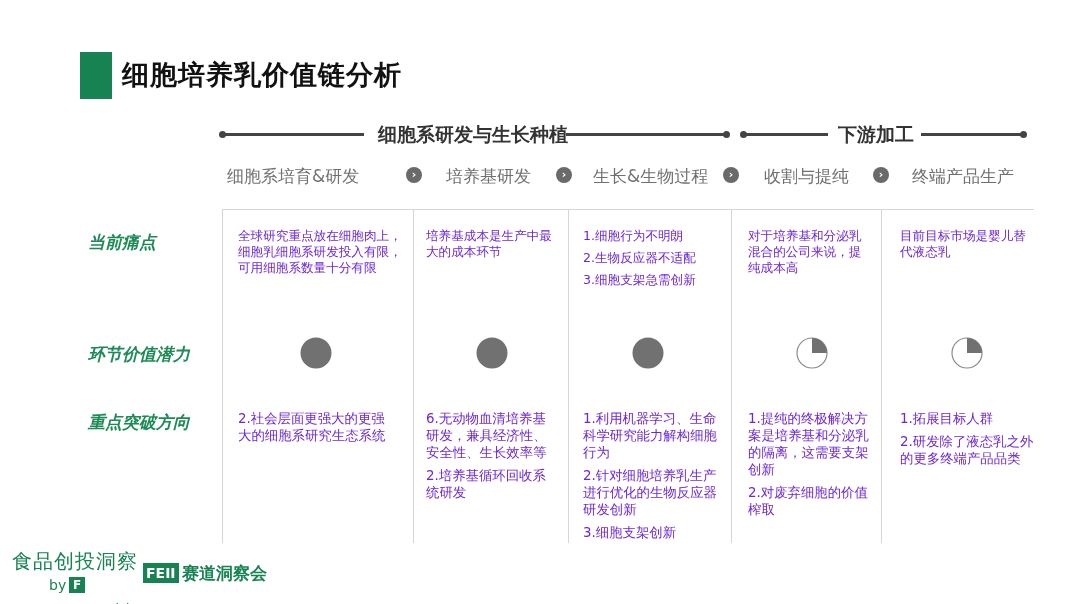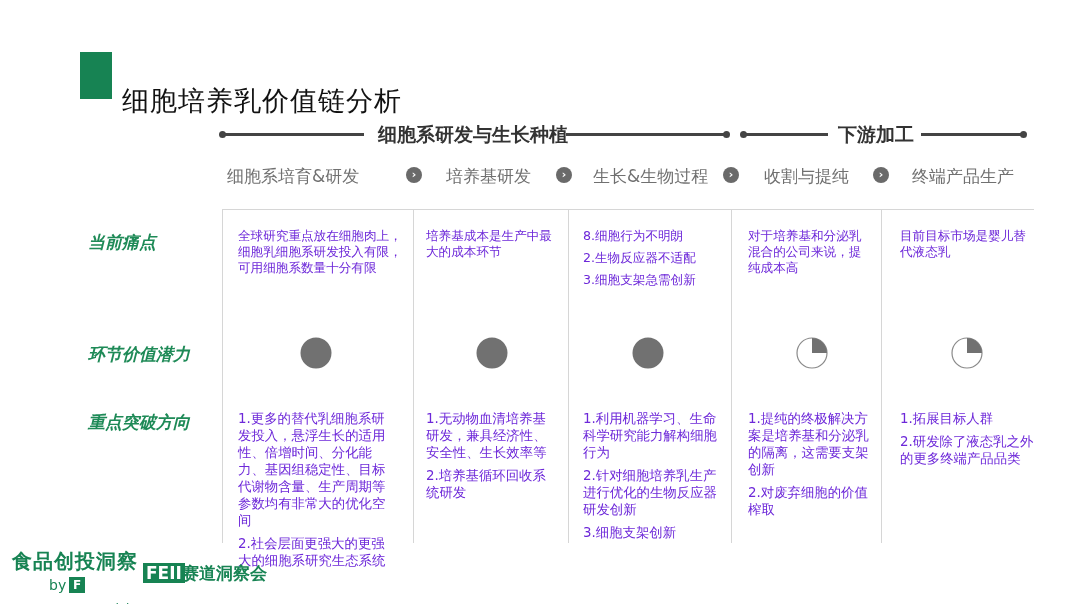--- a/index.html
+++ b/index.html
@@ -1,44 +1,44 @@
 <!DOCTYPE html>
 <html><head>
 <meta charset="utf-8">
 <style>
   * { box-sizing: border-box; margin: 0; padding: 0; }
   html, body { width: 1080px; height: 604px; background: #ffffff; overflow: hidden; }
   body { position: relative; font-family: "DejaVu Sans", "Liberation Sans", sans-serif; color: #222; }
 
   .title-bar { position: absolute; left: 80px; top: 52px; width: 32px; height: 47px; background: #178353; }
-  .title { position: absolute; left: 122px; top: 56px; font-size: 27px; font-weight: normal; color: #111; letter-spacing: 1px; line-height: 38px; margin-top: 26px; }
+  .title { position: absolute; left: 122px; top: 56px; font-size: 27px; font-weight: bold; color: #111; letter-spacing: 1px; line-height: 38px; }
 
   .stage-line { position: absolute; height: 3px; background: #444; top: 133px; }
   .dot { position: absolute; width: 7px; height: 7px; border-radius: 50%; background: #444; top: 131px; }
   .stage-label { position: absolute; top: 120px; font-size: 19px; font-weight: bold; color: #333; line-height: 28px; white-space: nowrap; }
 
   .step { position: absolute; top: 163px; font-size: 17px; font-weight: normal; color: #707070; line-height: 26px; white-space: nowrap; }
   .arrow { position: absolute; top: 167px; width: 16px; height: 16px; border-radius: 50%; background: #6a6a6a; color: #fff; font-size: 11px; font-weight: bold; line-height: 16px; text-align: center; }
 
   .row-label { position: absolute; left: 88px; font-size: 17px; font-weight: bold; color: #1e8a57; line-height: 24px; white-space: nowrap; font-style: italic; }
 
   .grid-top { position: absolute; left: 222px; top: 209px; width: 812px; height: 1px; background: #d6d6d6; }
   .vline { position: absolute; top: 209px; width: 1px; height: 334px; background: #d6d6d6; }
 
   .cell { position: absolute; font-size: 12.6px; line-height: 16px; color: #6d28d9; }
   .cell p { margin-bottom: 6px; }
   .cell p.tight { margin-bottom: 0; }
 
   .pie { position: absolute; top: 337px; width: 32px; height: 32px; }
 
-  .logo-cn { position: absolute; left: 12px; top: 548px; font-size: 20px; font-weight: bold; color: #178353; letter-spacing: 1px; line-height: 26px; }
+  .logo-cn { position: absolute; left: 12px; top: 548px; font-size: 20px; font-weight: normal; color: #178353; letter-spacing: 1px; line-height: 26px; }
   .logo-by { position: absolute; left: 49px; top: 576px; font-size: 14px; color: #178353; line-height: 18px; }
   .logo-f { position: absolute; left: 69px; top: 577px; width: 16px; height: 16px; background: #178353; color: #fff; font-size: 12px; font-weight: bold; text-align: center; line-height: 16px; }
   .logo-fp { position: absolute; left: 90px; top: 576px; font-size: 12px; color: #178353; line-height: 18px; margin-top: 24px; }
-  .logo-feii { position: absolute; left: 143px; top: 563px; background: #178353; color: #fff; font-size: 17px; font-weight: bold; padding: 0 3px; line-height: 20px; }
+  .logo-feii { position: absolute; left: 143px; top: 563px; background: #178353; color: #fff; font-size: 14px; font-weight: bold; padding: 0 3px; line-height: 20px; }
   .logo-sd { position: absolute; left: 182px; top: 561px; font-size: 17px; font-weight: bold; color: #178353; line-height: 24px; }
 </style>
 </head>
 <body>
 
 <div class="title-bar"></div>
 <div class="title">细胞培养乳价值链分析</div>
 
 <div class="dot" style="left:219px"></div>
 <div class="stage-line" style="left:222px; width:142px"></div>
@@ -73,21 +73,21 @@
 <div class="vline" style="left:731px"></div>
 <div class="vline" style="left:881px"></div>
 
 <div class="cell" style="left:238px; top:228px; width:170px">
   <p class="tight">全球研究重点放在细胞肉上，细胞乳细胞系研发投入有限，可用细胞系数量十分有限</p>
 </div>
 <div class="cell" style="left:426px; top:228px; width:136px">
   <p class="tight">培养基成本是生产中最大的成本环节</p>
 </div>
 <div class="cell" style="left:583px; top:228px; width:140px">
-  <p>8.细胞行为不明朗</p>
+  <p>1.细胞行为不明朗</p>
   <p>2.生物反应器不适配</p>
   <p>3.细胞支架急需创新</p>
 </div>
 <div class="cell" style="left:748px; top:228px; width:124px">
   <p class="tight">对于培养基和分泌乳混合的公司来说，提纯成本高</p>
 </div>
 <div class="cell" style="left:900px; top:228px; width:128px">
   <p class="tight">目前目标市场是婴儿替代液态乳</p>
 </div>
 
@@ -103,25 +103,24 @@
 <svg class="pie" style="left:796px" viewBox="0 0 32 32">
   <circle cx="16" cy="16" r="15" fill="#fff" stroke="#8a8a8a" stroke-width="1.2"></circle>
   <path d="M16 16 L16 1 A15 15 0 0 1 31 16 Z" fill="#717171"></path>
 </svg>
 <svg class="pie" style="left:951px" viewBox="0 0 32 32">
   <circle cx="16" cy="16" r="15" fill="#fff" stroke="#8a8a8a" stroke-width="1.2"></circle>
   <path d="M16 16 L16 1 A15 15 0 0 1 31 16 Z" fill="#717171"></path>
 </svg>
 
 <div class="cell" style="left:238px; top:410px; width:160px; font-size:13.4px; line-height:17px">
-  <p>1.更多的替代乳细胞系研发投入，悬浮生长的适用性、倍增时间、分化能力、基因组稳定性、目标代谢物含量、生产周期等参数均有非常大的优化空间</p>
   <p class="tight">2.社会层面更强大的更强大的细胞系研究生态系统</p>
 </div>
 <div class="cell" style="left:426px; top:410px; width:128px; font-size:13.4px; line-height:17px">
-  <p>1.无动物血清培养基研发，兼具经济性、安全性、生长效率等</p>
+  <p>6.无动物血清培养基研发，兼具经济性、安全性、生长效率等</p>
   <p>2.培养基循环回收系统研发</p>
 </div>
 <div class="cell" style="left:583px; top:410px; width:136px; font-size:13.4px; line-height:17px">
   <p>1.利用机器学习、生命科学研究能力解构细胞行为</p>
   <p>2.针对细胞培养乳生产进行优化的生物反应器研发创新</p>
   <p>3.细胞支架创新</p>
 </div>
 <div class="cell" style="left:748px; top:410px; width:124px; font-size:13.4px; line-height:17px">
   <p>1.提纯的终极解决方案是培养基和分泌乳的隔离，这需要支架创新</p>
   <p>2.对废弃细胞的价值榨取</p>

